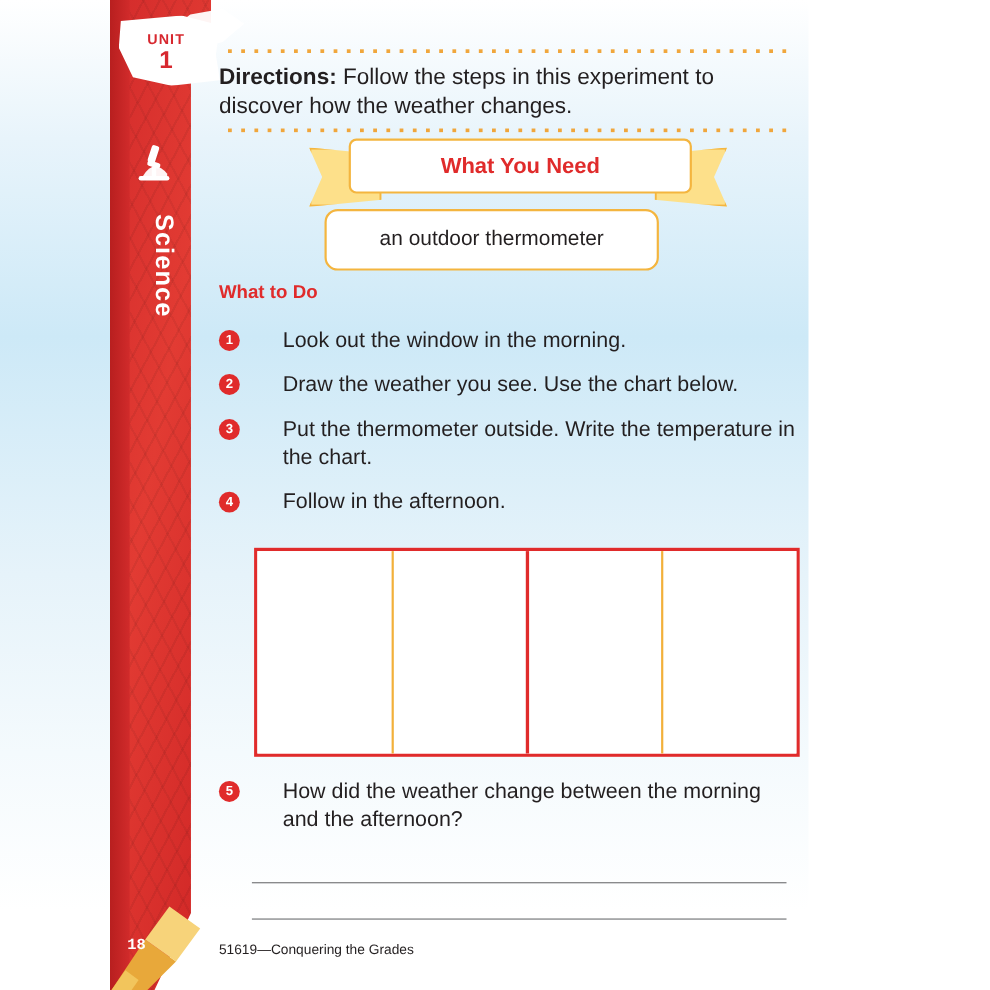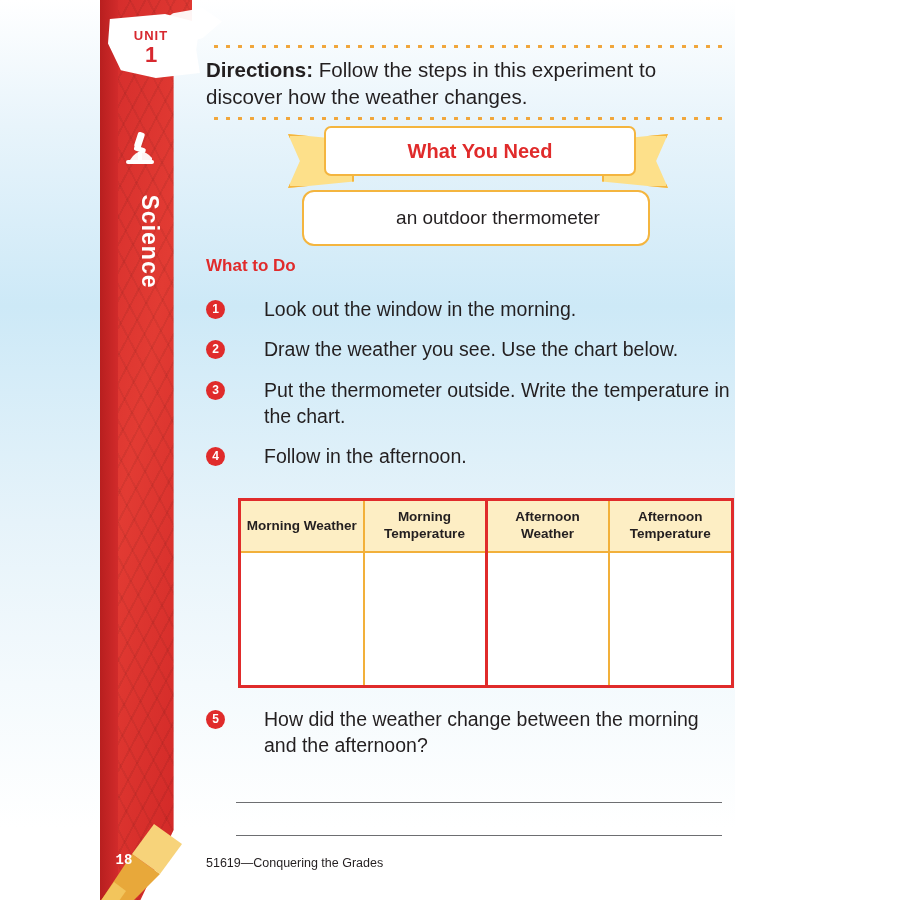--- a/index.html
+++ b/index.html
@@ -124,21 +124,21 @@
     text-align: center;
     color: #ffffff;
     font-weight: bold;
     font-size: 14px;
     z-index: 7;
     font-family: Liberation Mono, monospace;
   }
   
   .content {
     position: absolute;
-    left: 200px;
+    left: 193px;
     top: 0;
     width: 700px;
     height: 900px;
   }
   .dots-top, .dots-bottom {
     position: absolute;
     left: 10px;
     width: 516px;
     height: 5px;
     background-image: radial-gradient(circle, #f0a63c 1.8px, rgba(0,0,0,0) 2px);
@@ -202,21 +202,20 @@
     width: 300px;
     height: 52px;
     background: #ffffff;
     border: 2px solid #f4b53f;
     border-radius: 12px;
     display: flex;
     align-items: center;
     justify-content: center;
     font-size: 19px;
     color: #231f20;
-    padding-left: 44px;
   }
 
   .section-title {
     position: absolute;
     left: 6px;
     top: 256px;
     color: #e02b2b;
     font-weight: bold;
     font-size: 17px;
   }
@@ -400,26 +399,20 @@
       </div>
       <div class="step">
         <div class="step-num">4</div>
         <div class="step-text">Follow in the afternoon.</div>
       </div>
     </div>
 
     <div class="chart">
       <table>
         <tbody>
-            <tr>
-          <th>Morning Weather</th>
-          <th class="sep-red">Morning Temperature</th>
-          <th>Afternoon Weather</th>
-          <th>Afternoon Temperature</th>
-        </tr>
         <tr>
           <td></td>
           <td class="sep-red"></td>
           <td></td>
           <td></td>
         </tr>
       </tbody>
         </table>
     </div>
 

